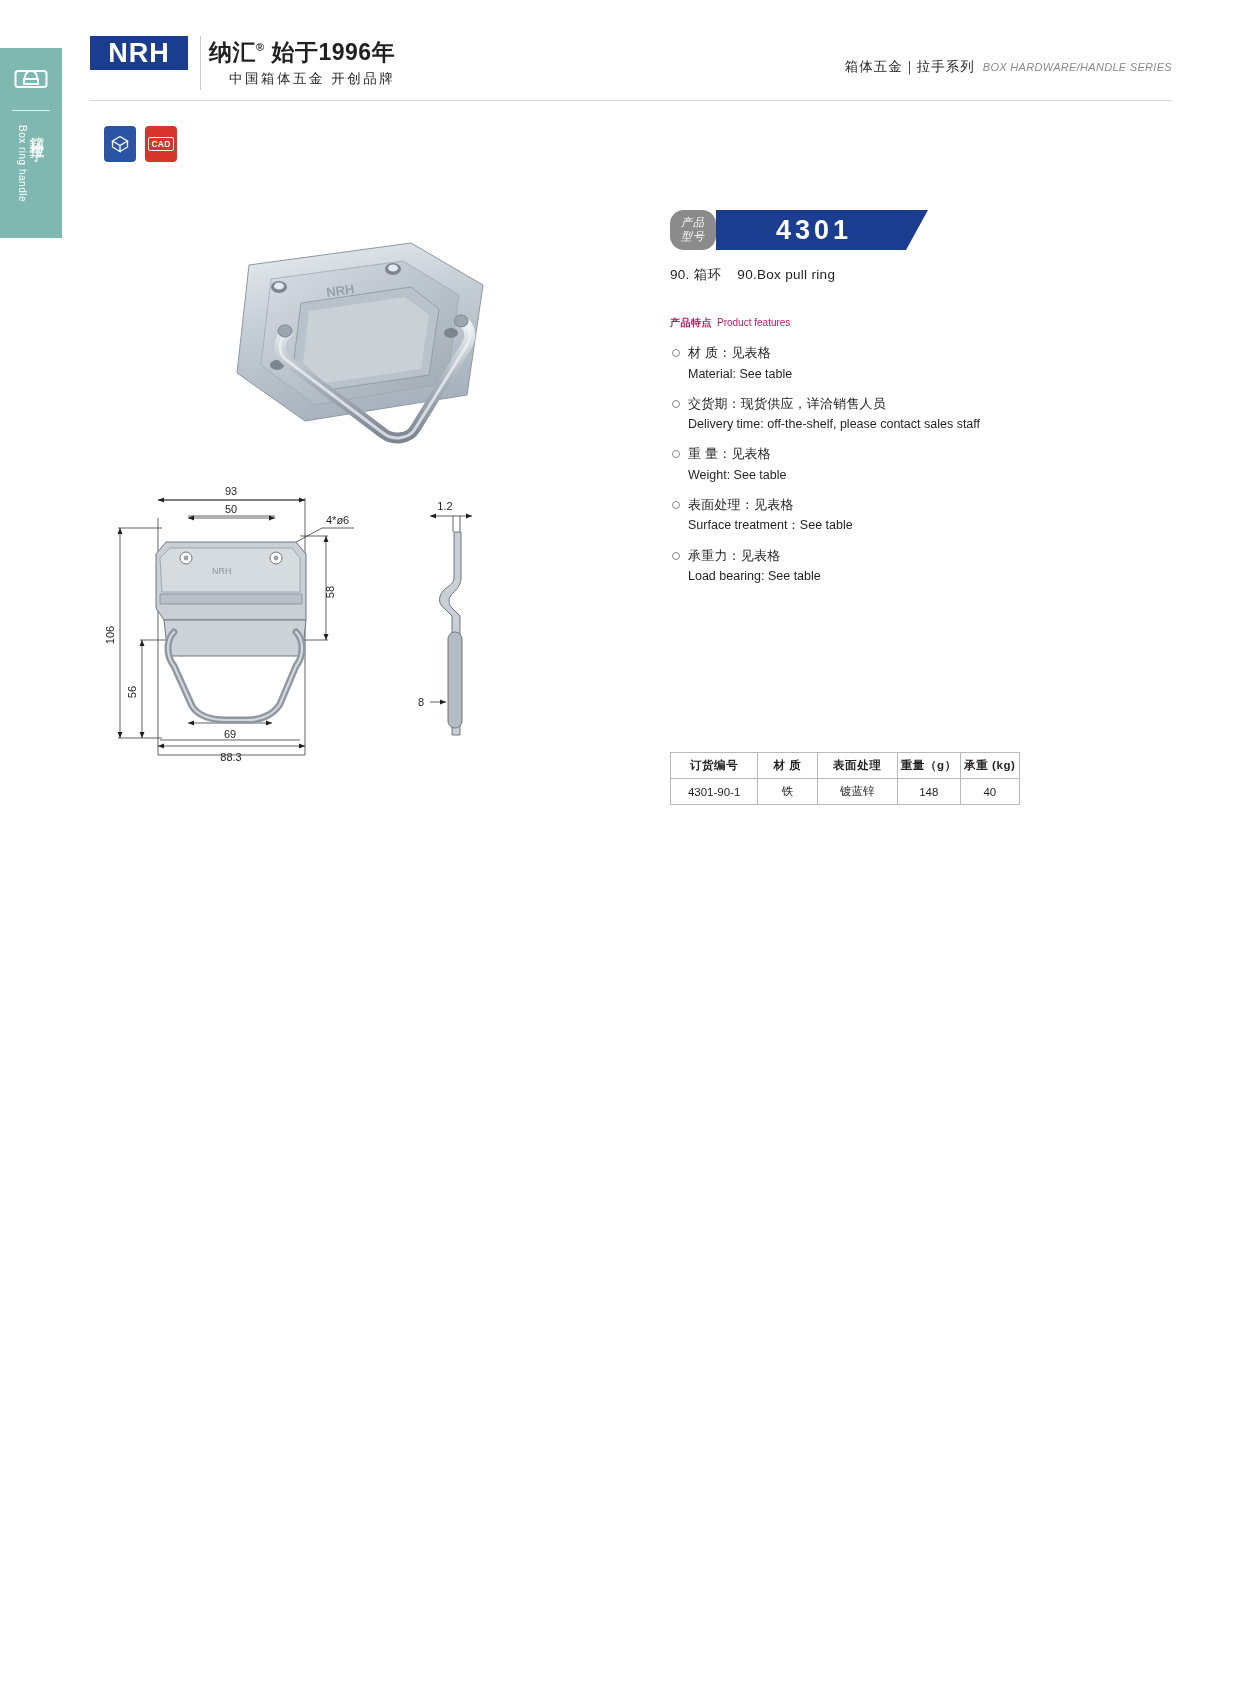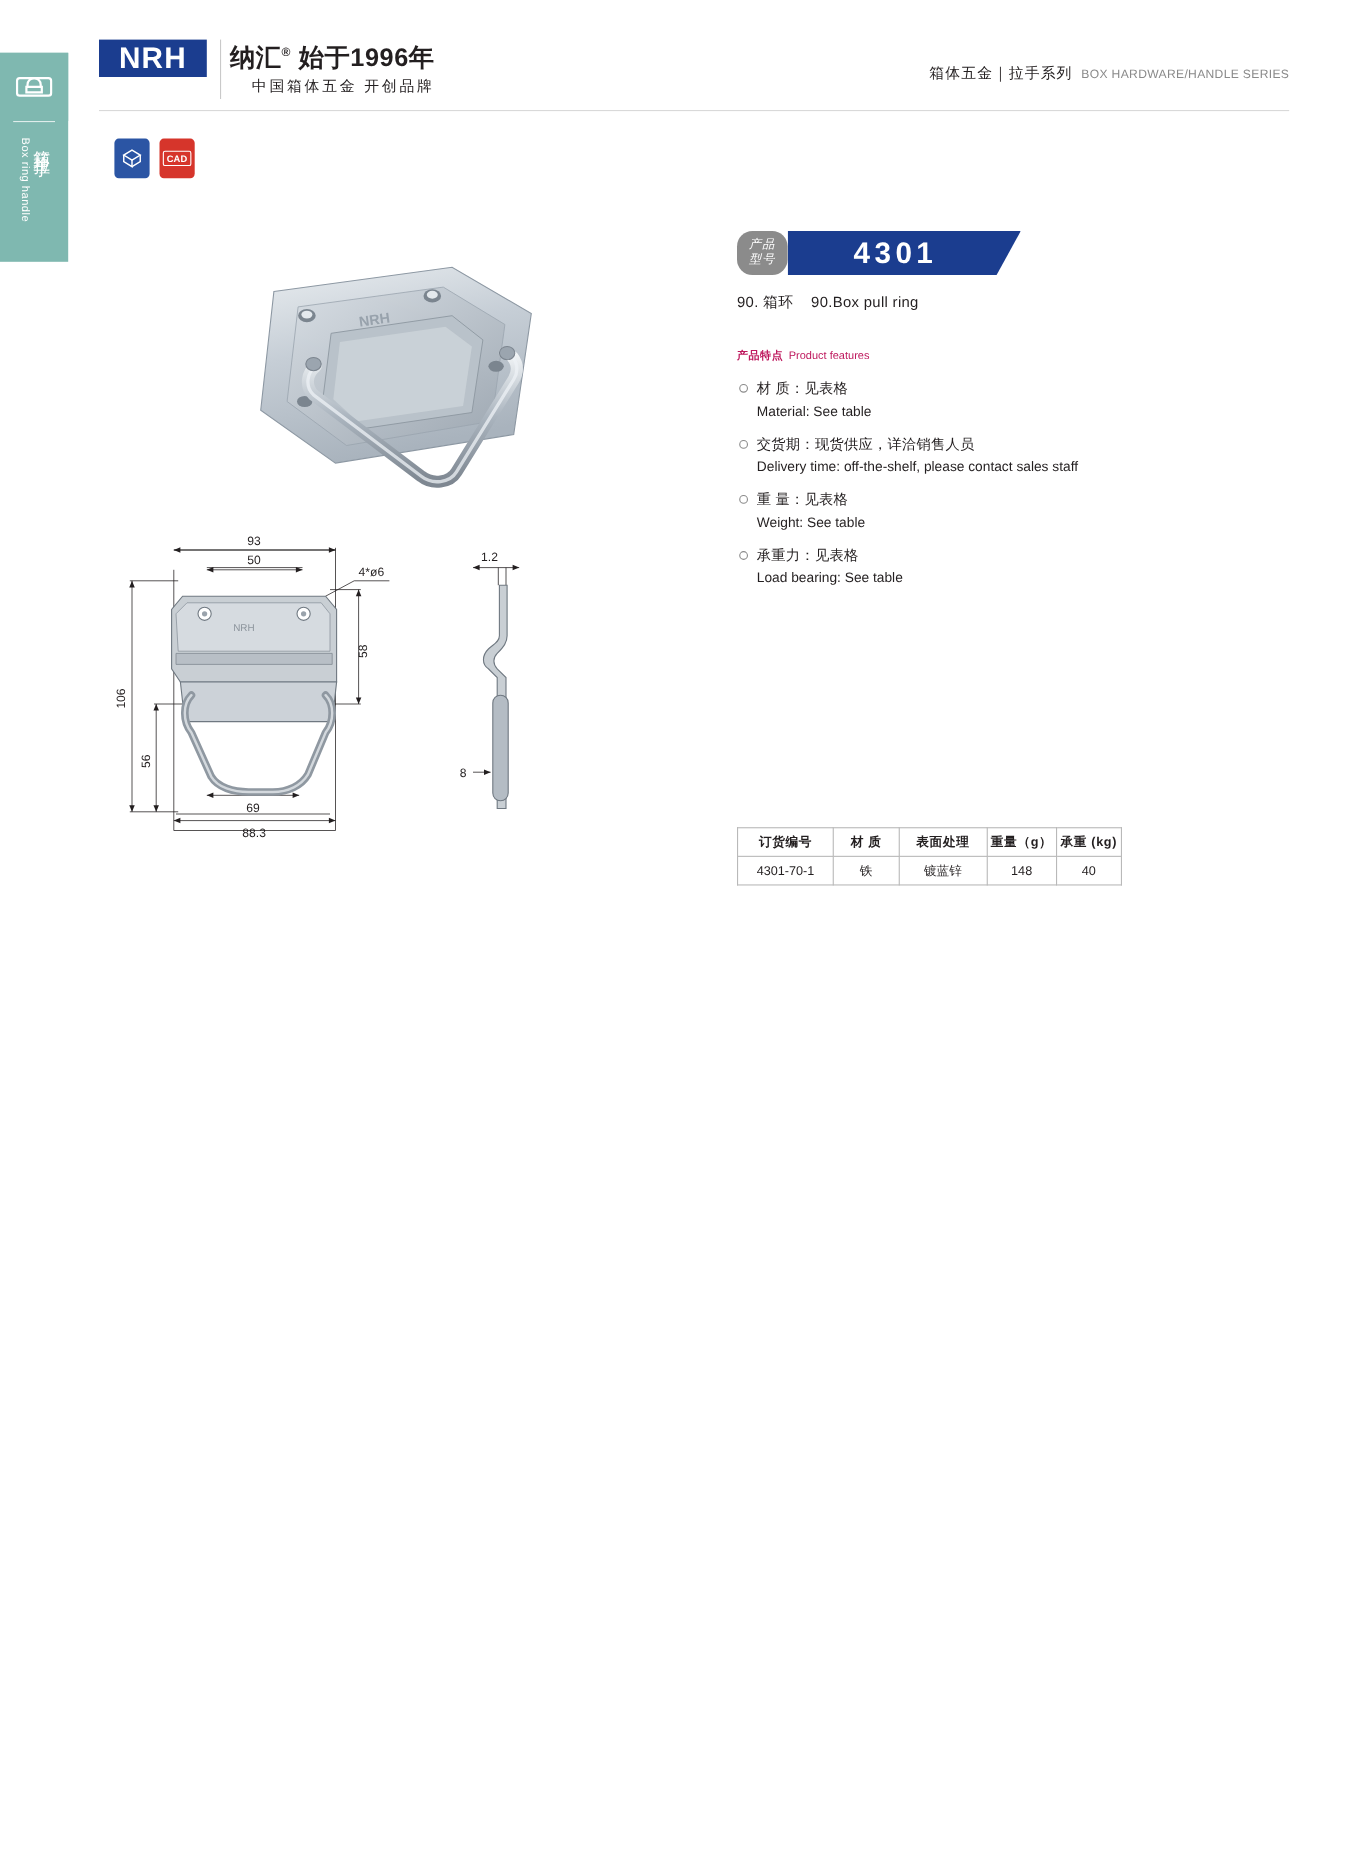--- a/index.html
+++ b/index.html
@@ -133,20 +133,21 @@
     white-space: nowrap;
   }
   .header-cn {
     font-size: 13.5px;
     color: #231f20;
     letter-spacing: 1px;
   }
   .header-en {
     font-size: 11px;
     color: #8a8a8a;
+    font-style: italic;
     letter-spacing: 0.3px;
   }
   .header-rule {
     position: absolute;
     left: 90px;
     right: 68px;
     top: 100px;
     height: 1px;
     background: #d9d9d9;
   }
@@ -546,20 +547,24 @@
       <div class="f-cn">材  质：见表格</div>
       <div class="f-en">Material: See table</div>
     </li>
     <li class="feature-item">
       <div class="f-cn">交货期：现货供应，详洽销售人员</div>
       <div class="f-en">Delivery time: off-the-shelf, please contact sales staff</div>
     </li>
     <li class="feature-item">
       <div class="f-cn">重  量：见表格</div>
       <div class="f-en">Weight: See table</div>
+    </li>
+    <li class="feature-item">
+      <div class="f-cn">表面处理：见表格</div>
+      <div class="f-en">Surface treatment：See table</div>
     </li>
     <li class="feature-item">
       <div class="f-cn">承重力：见表格</div>
       <div class="f-en">Load bearing: See table</div>
     </li>
   </ul>
 </div>
 
 <table class="spec-table">
   <colgroup>
@@ -573,20 +578,20 @@
     <tr>
       <th>订货编号</th>
       <th>材    质</th>
       <th>表面处理</th>
       <th>重量（g）</th>
       <th>承重 (kg)</th>
     </tr>
   </thead>
   <tbody>
     <tr>
-      <td>4301-70-1</td>
+      <td>4301-90-1</td>
       <td>铁</td>
       <td>镀蓝锌</td>
       <td>148</td>
       <td>40</td>
     </tr>
   </tbody>
 </table>
 
 </body></html>

